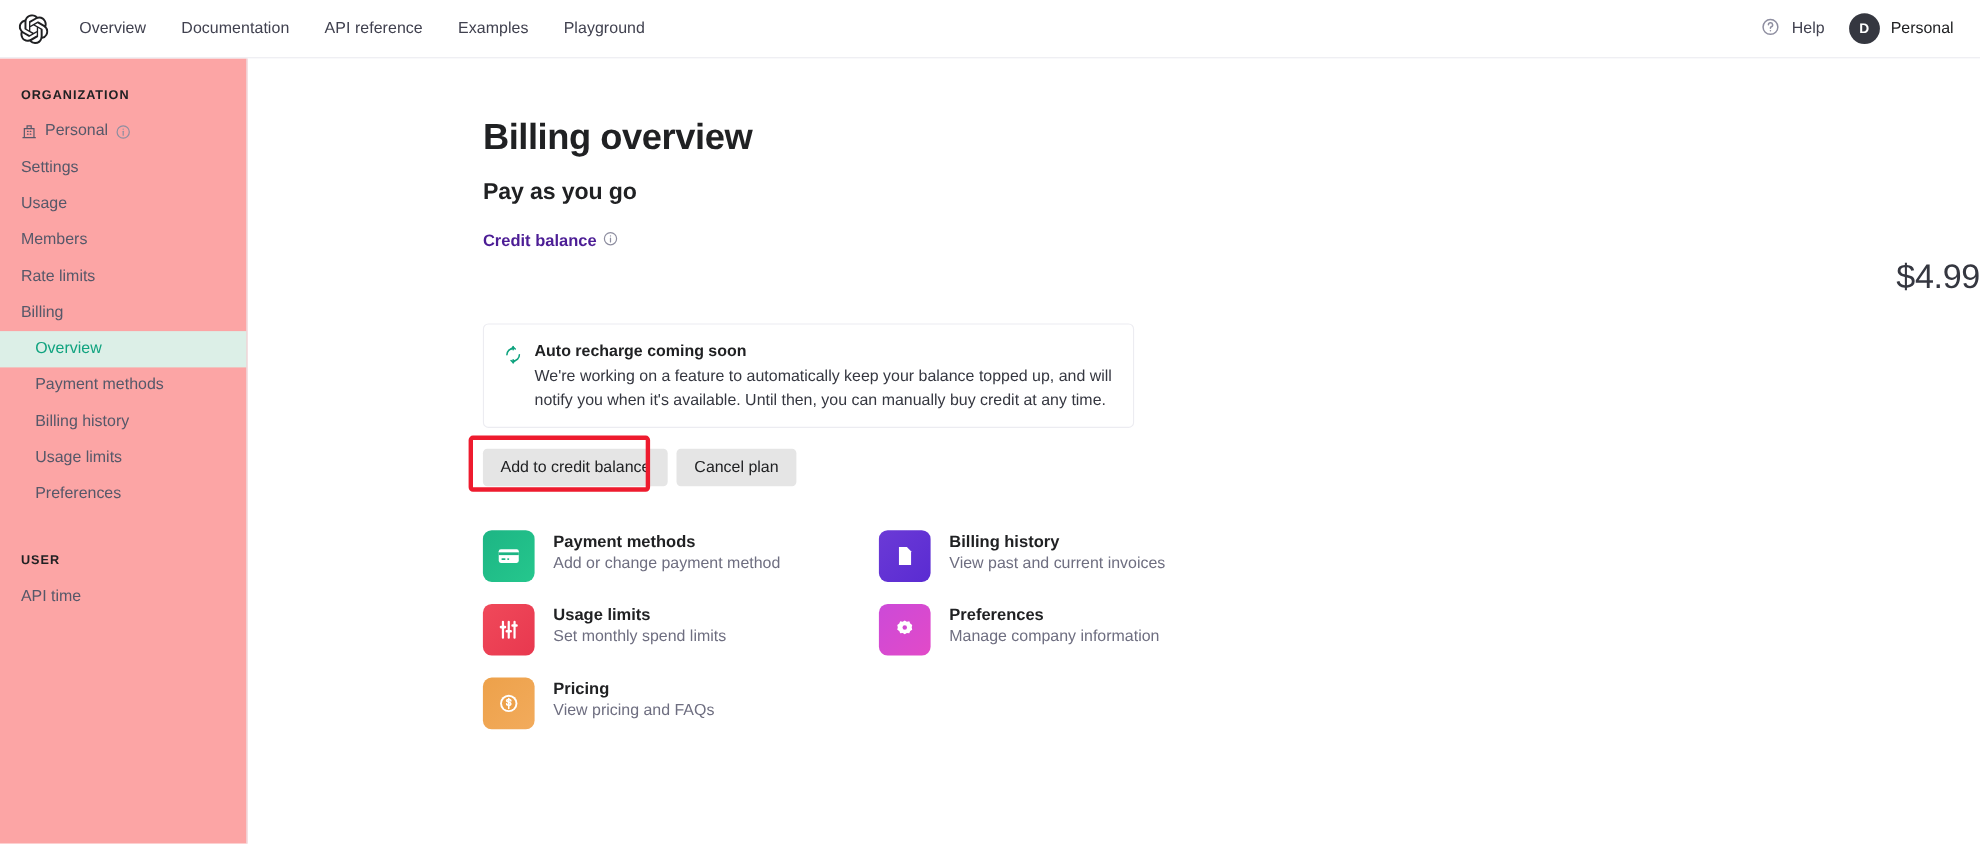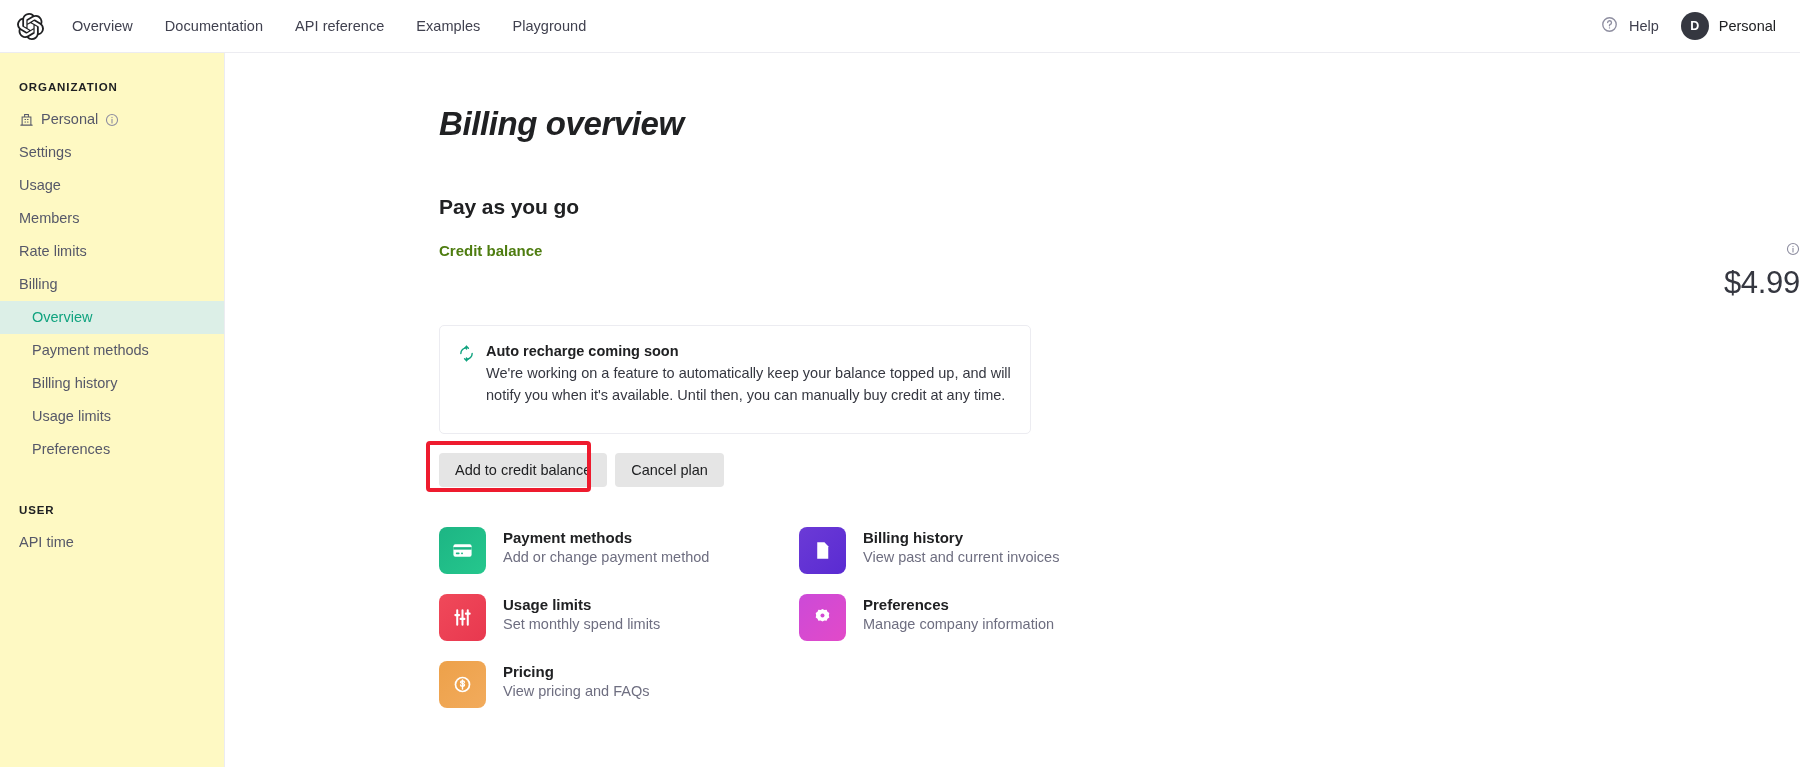--- a/index.html
+++ b/index.html
@@ -83,21 +83,21 @@
     display: flex;
     height: 714px;
   }
 
   
   .sidebar {
     width: 225px;
     min-width: 225px;
     border-right: 1px solid #ececf1;
     padding-top: 28px;
-    background: #fef9c3;
+    background: #fca5a5;
     height: 100%;
   }
   .side-section-title {
     font-size: 11.5px;
     font-weight: bold;
     letter-spacing: 0.9px;
     color: #202123;
     padding: 0 0 10px 19px;
   }
   .side-section-title.user { padding-top: 38px; }
@@ -122,55 +122,53 @@
   .main {
     flex: 1;
     padding: 52px 0 0 214px;
     overflow: hidden;
   }
   .page-title {
     font-size: 33px;
     font-weight: bold;
     letter-spacing: -0.4px;
     color: #202123;
-    margin-bottom: 52px;
-    font-style: italic;
+    margin-bottom: 20px;
   }
   .section-title {
     font-size: 21px;
     font-weight: bold;
     color: #202123;
     letter-spacing: -0.1px;
     margin-bottom: 23px;
   }
   .sub-label {
     font-size: 15px;
     font-weight: bold;
-    color: #4d7c0f;
+    color: #4c1d95;
     display: flex;
     align-items: center;
     gap: 6px;
     margin-bottom: 6px;
-    justify-content: space-between;
   }
   .balance {
     font-size: 31px;
     color: #353740;
     letter-spacing: -0.3px;
     margin-bottom: 24px;
     font-weight: normal;
     text-align: right;
   }
 
   
   .notice {
     width: 592px;
     border: 1px solid #ececf1;
     border-radius: 5px;
-    padding: 17px 18px 26px 18px;
+    padding: 17px 18px 12px 18px;
     display: flex;
     gap: 11px;
     margin-bottom: 19px;
   }
   .notice-icon { padding-top: 2px; flex-shrink: 0; }
   .notice-title {
     font-size: 14.5px;
     font-weight: bold;
     color: #202123;
     margin-bottom: 3px;

